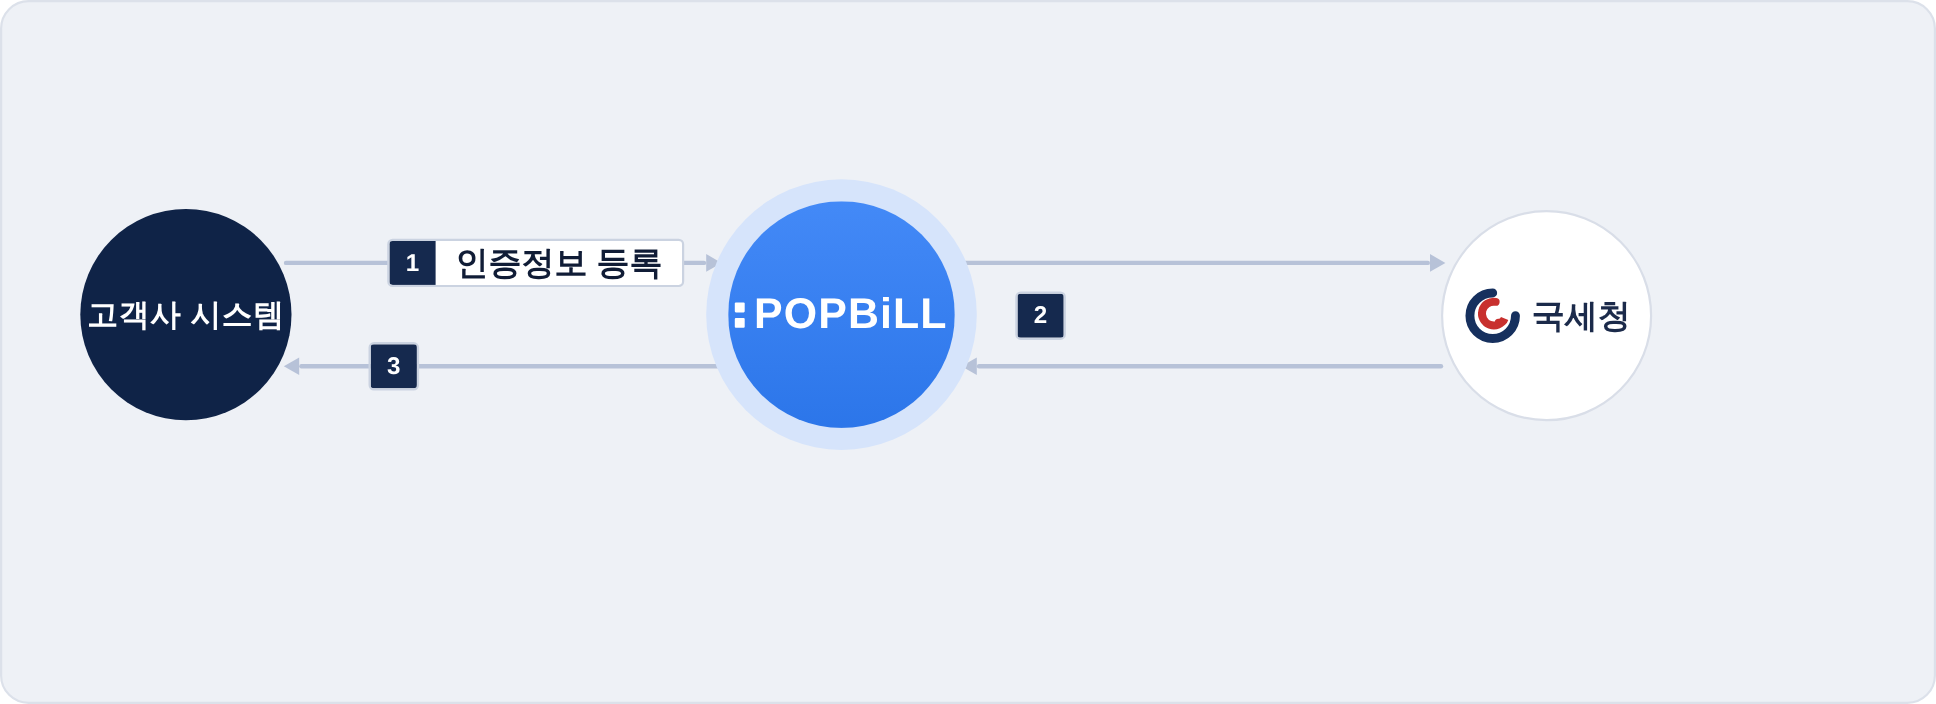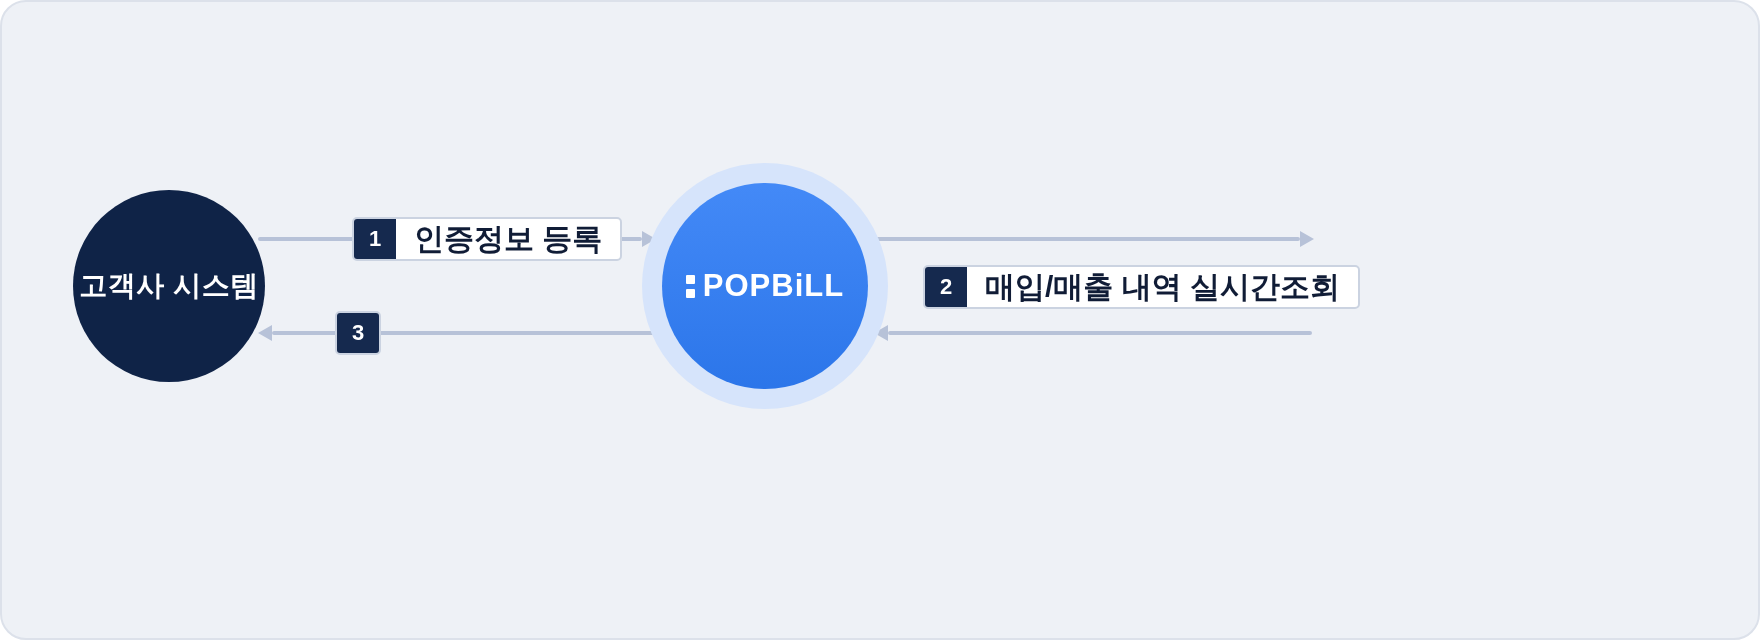--- a/index.html
+++ b/index.html
@@ -42,21 +42,21 @@
     display:flex;align-items:center;justify-content:center;z-index:2;
   }
   .node-popbill{
     width:206px;height:206px;border-radius:50%;
     background:linear-gradient(180deg,rgba(255,255,255,0.10),rgba(0,0,0,0.05)),var(--popbill-bg);
     display:flex;align-items:center;justify-content:center;
   }
   .popbill-logo{display:flex;align-items:center;color:#ffffff;}
   .popbill-mark{display:flex;flex-direction:column;gap:5px;margin-right:8px;}
   .popbill-mark i{display:block;width:9px;height:9px;background:#ffffff;border-radius:1px;}
-  .popbill-text{font-size:31px;font-weight:800;letter-spacing:1px;}
+  .popbill-text{font-size:39px;font-weight:800;letter-spacing:1px;}
   .node-nts{
     left:1308px;top:189px;width:192px;height:192px;
     background:#ffffff;border:2px solid var(--nts-border);box-sizing:border-box;
     gap:9px;
   }
   .nts-label{font-size:30px;font-weight:700;color:var(--nts-text);}
 
   
   .arrow{position:absolute;display:flex;align-items:center;height:16px;z-index:1;}
   .shaft{flex:1;height:4px;background:var(--arrow);border-radius:2px;}
@@ -120,26 +120,32 @@
       <div class="popbill-logo">
         <span class="popbill-mark">
             <i></i>
             <i></i>
           </span>
         <span class="popbill-text">POPBiLL</span>
       </div>
     </div>
   </div>
 
+  <div class="node node-nts">
+    <svg class="nts-logo" viewBox="0 0 60 60" aria-hidden="true">
+      <path class="navy" d="M30 7 A23 23 0 1 0 53 30" fill="none" stroke-width="9" stroke-linecap="round"></path>
+      <path class="red" d="M33 16 A12 12 0 1 0 42 33 A6 6 0 0 1 36 37" fill="none" stroke-width="8" stroke-linecap="round"></path>
+    </svg>
+    <span class="nts-label">국세청</span>
+  </div>
 
   <div class="step-label step-label-1">
     <span class="step-badge">1</span>
     <span class="step-text">인증정보 등록</span>
   </div>
   <div class="step-label step-label-2">
     <span class="step-badge">2</span>
-    <span class="step-text">매입/매출 내역 실시간조회</span>
   </div>
   <div class="step-label step-label-3">
     <span class="step-badge">3</span>
   </div>
 
 </div>
 
 </body></html>

